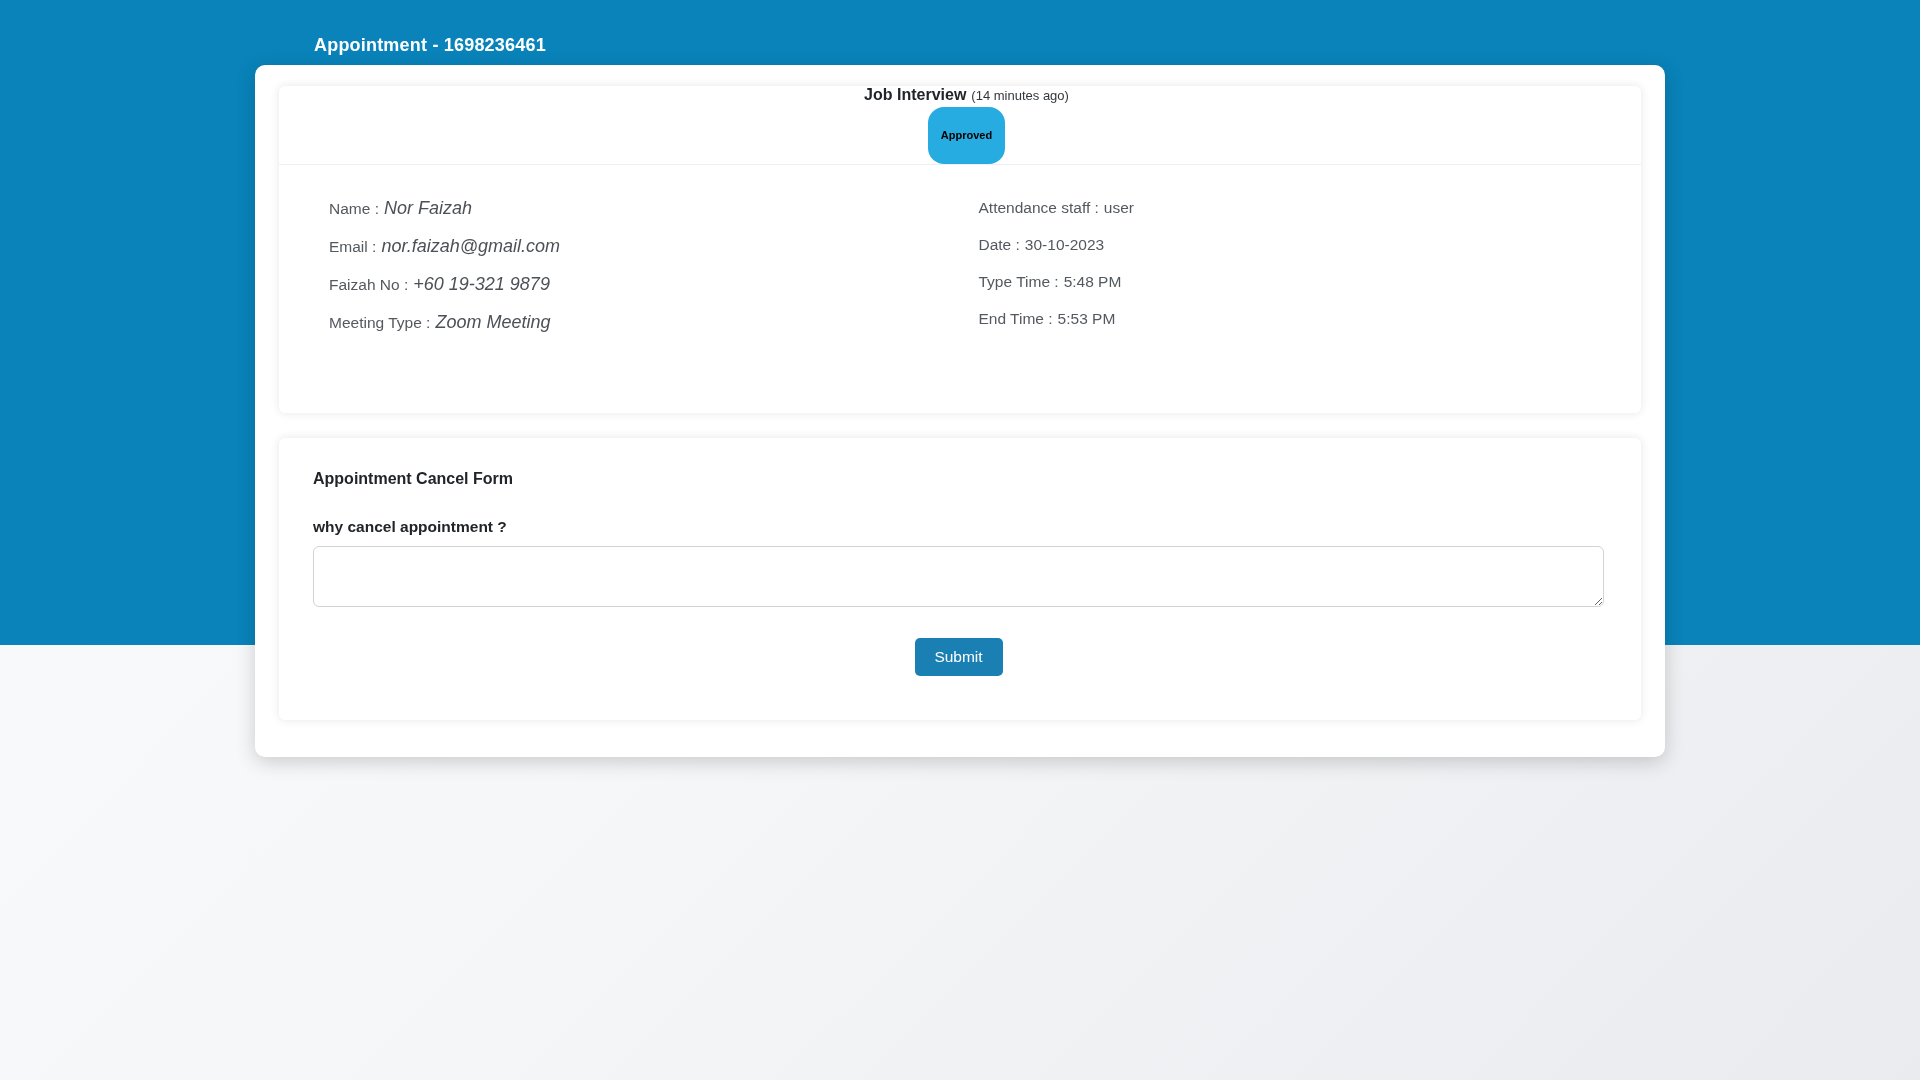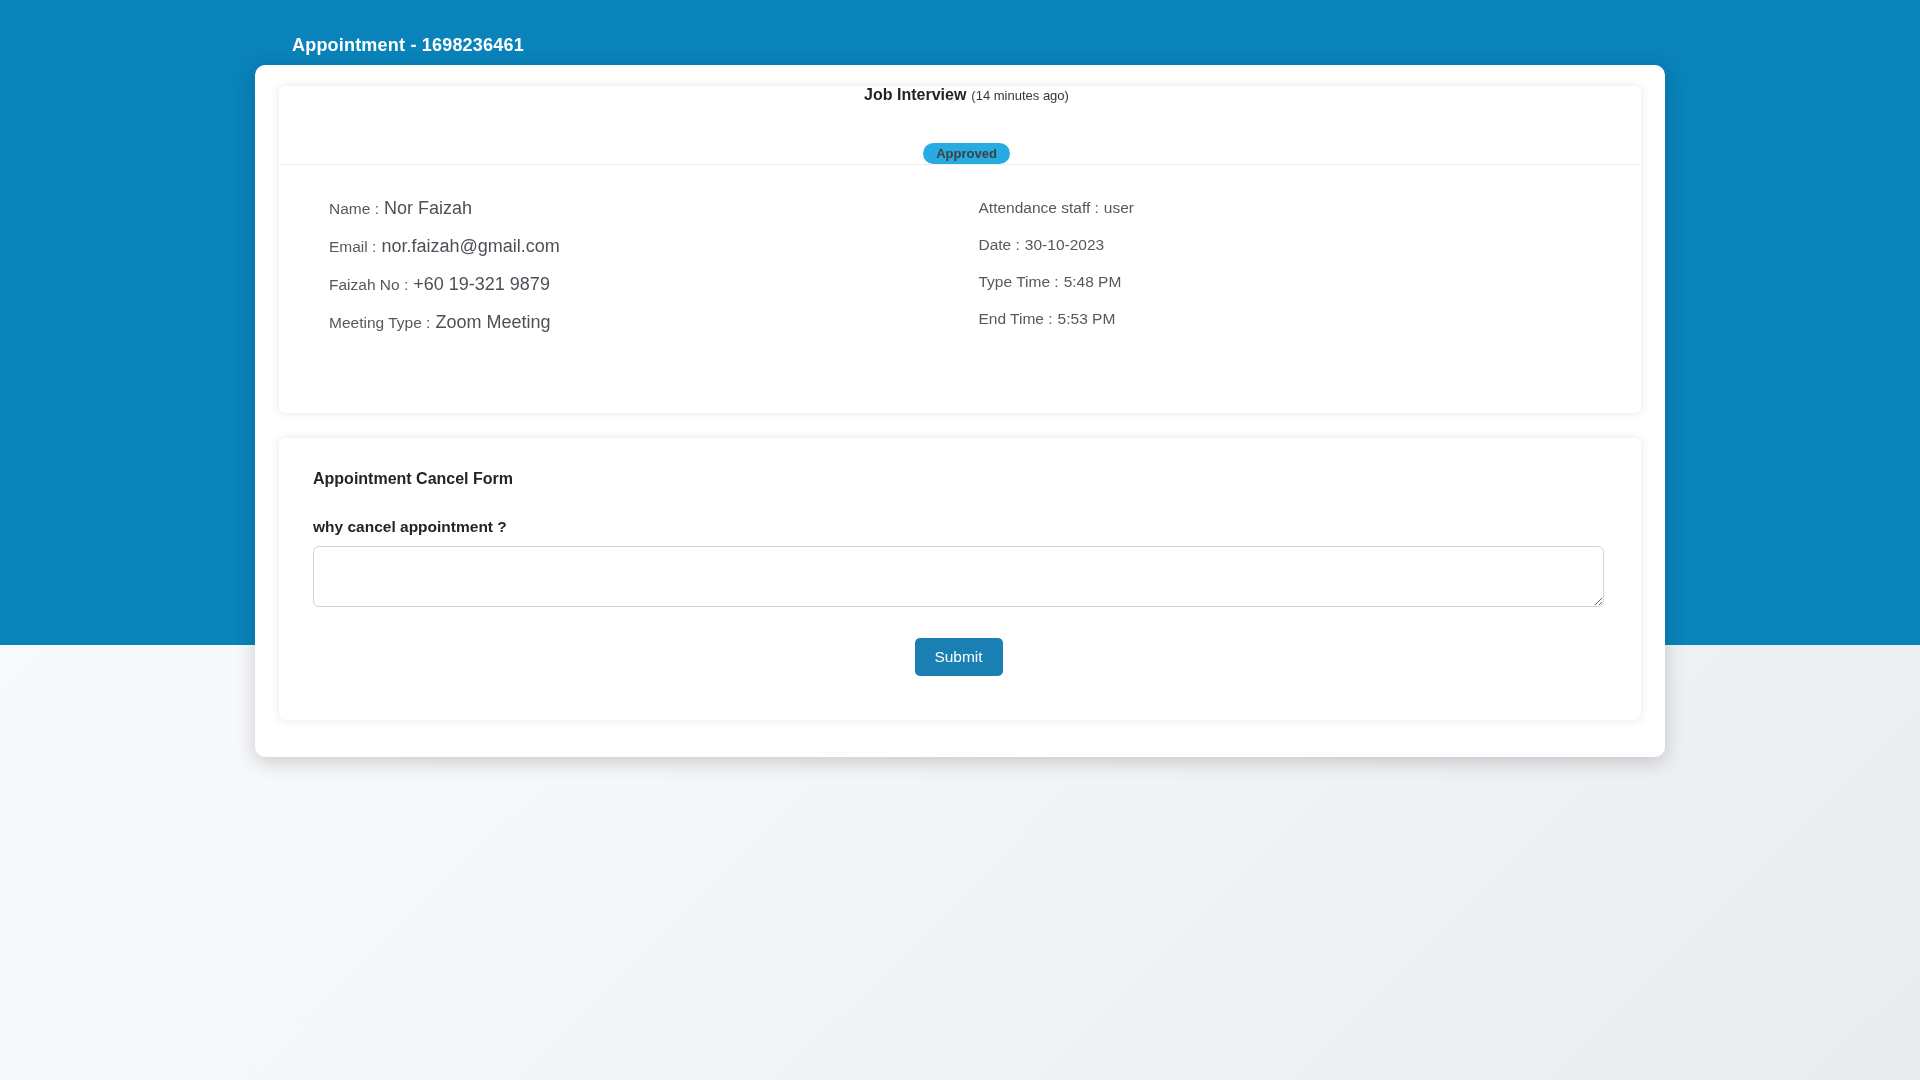--- a/index.html
+++ b/index.html
@@ -9,21 +9,21 @@
     background: linear-gradient(135deg, #fafbfc 0%, #f6f7f9 45%, #e9ebee 100%);
     position: relative;
     overflow: hidden;
   }
   .blue-band {
     position: absolute; top: 0; left: 0;
     width: 100%; height: 645px;
     background: var(--header-blue, #0983ba);
   }
   .page-title {
-    position: absolute; top: 35px; left: 292px;
+    position: absolute; top: 35px; left: 314px;
     color: #ffffff; font-size: 18px; font-weight: bold;
     letter-spacing: 0.2px;
   }
   .outer-card {
     position: absolute; left: 255px; top: 65px;
     width: 1410px; height: 692px;
     background: #ffffff; border-radius: 10px;
     box-shadow: 0 5px 20px rgba(0,0,0,0.18);
   }
   .inner-card {
@@ -38,31 +38,31 @@
     height: 79px;
     display: flex; align-items: center; justify-content: space-between;
     padding: 0 12px 0 25px;
     border-bottom: 1px solid #efefef;
     flex-direction: column;
   }
   .card-a-title { font-size: 16px; font-weight: bold; color: #212529; }
   .time-ago { font-size: 13px; font-weight: normal; color: #33383d; margin-left: 5px; }
   .status-badge {
     background: var(--badge-cyan, #27ace2);
-    color: #404040; font-size: 13px; font-weight: bold;
-    padding: 4px 13px; border-radius: 16px; line-height: 1;
+    color: #000000; font-size: 11px; font-weight: bold;
+    padding: 23px 13px; border-radius: 16px; line-height: 1;
   }
 
   .card-a-body { display: flex; padding: 33px 24px 0; }
   .detail-col { flex: 1; }
   .detail-col.left  { padding-left: 26px; }
   .detail-col.right { padding-left: 11px; }
   .detail-row { margin-bottom: 17px; font-size: 15.5px; color: #54595f; line-height: 20px; }
   .detail-value { margin-left: 5px; }
-  .detail-col.left .detail-value { font-size: 18px; color: #4c5157; }
+  .detail-col.left .detail-value { font-size: 18px; color: #4c5157; font-style: italic; }
 
   .form-title { font-size: 16px; font-weight: bold; color: #212529; }
   .form-question { font-size: 15.5px; font-weight: bold; color: #212529; margin-top: 30px; }
   .reason-textarea {
     margin-top: 10px; display: block;
     width: 100%; height: 61px;
     border: 1px solid #cfd4d9; border-radius: 6px;
     resize: vertical;
     font-family: "Liberation Sans", sans-serif; font-size: 15px; color: #333;
     padding: 8px 10px; outline: none;

